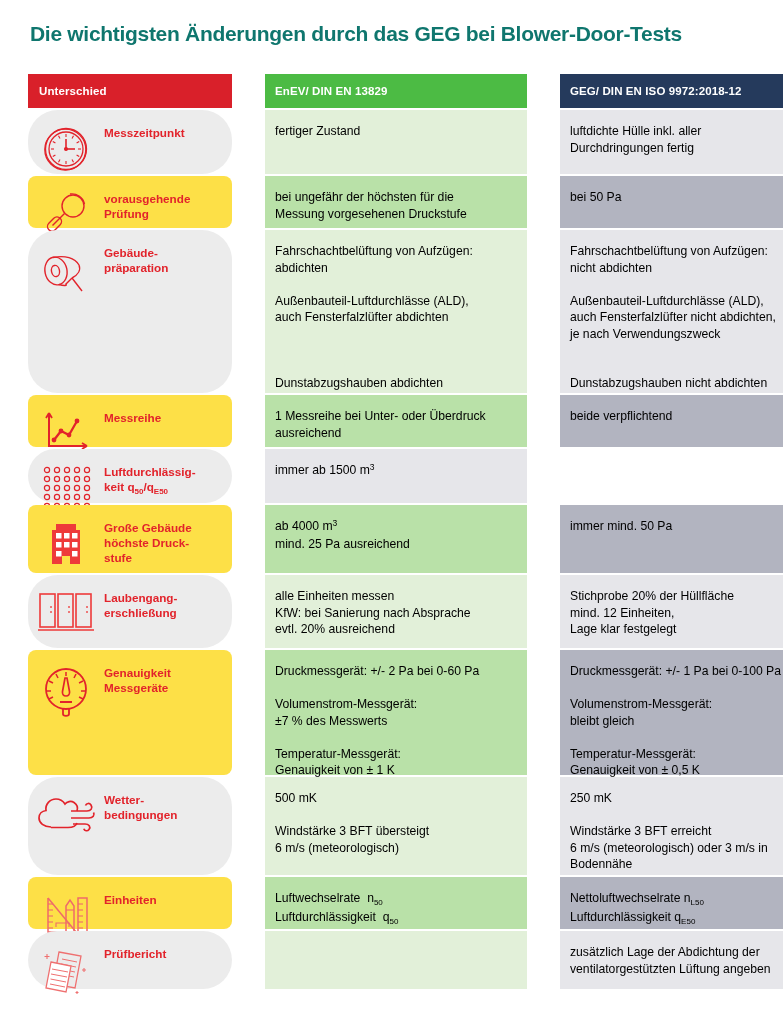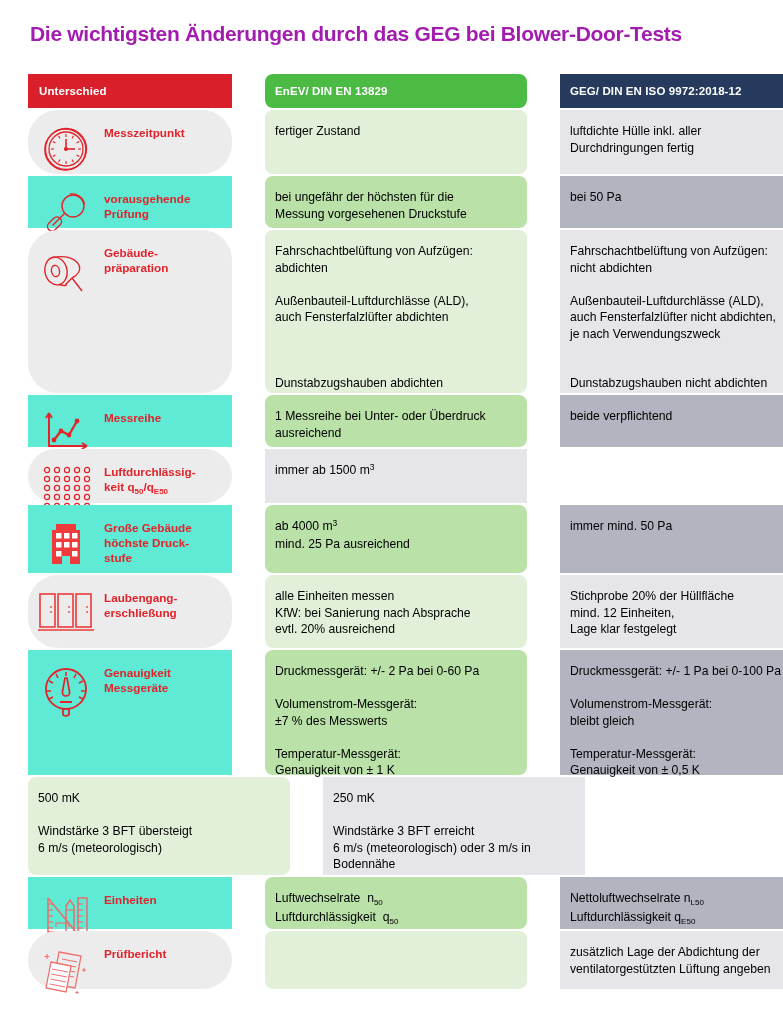--- a/index.html
+++ b/index.html
@@ -11,21 +11,21 @@
   }
   .page { position: relative; width: 783px; height: 1024px; background: #fff; }
 
   .page-title {
     position: absolute;
     left: 30px; top: 20px;
     width: 730px;
     font-size: 21px;
     font-weight: bold;
     letter-spacing: -0.3px;
-    color: #a21caf;
+    color: #0f766e;
     line-height: 28px;
   }
 
   .table {
     position: absolute;
     left: 28px; top: 74px;
     width: 728px;
   }
 
   .row { display: flex; width: 100%; gap: 33px; }
@@ -36,21 +36,21 @@
     display: flex; align-items: center;
     font-size: 11.5px; font-weight: bold; color: #ffffff;
     letter-spacing: 0.1px;
   }
   .hdr .c0 { background: #d9202a; padding-left: 11px; }
   .hdr .c1 { background: #4cbb44; padding-left: 10px; }
   .hdr .c2 { background: #253a5c; padding-left: 10px; }
 
   
   .c0 { width: 204px; flex: 0 0 204px; }
-  .c1 { width: 262px; flex: 0 0 262px; border-radius: 8px; }
+  .c1 { width: 262px; flex: 0 0 262px; }
   .c2 { width: 262px; flex: 0 0 262px; }
 
   
   .brow .c0 {
     display: flex; align-items: flex-start;
     padding-top: 14px;
   }
   .brow .icon-wrap {
     width: 76px; flex: 0 0 76px;
     display: flex; justify-content: center;
@@ -64,21 +64,21 @@
     font-size: 12.2px; color: #000000;
     line-height: 16.5px;
     padding: 13px 12px 10px 10px;
     white-space: pre-line;
   }
 
   
   .rA .c0 { background: #ececec; border-radius: 30px; }
   .rA .c1 { background: #e2f0d9; }
   .rA .c2 { background: #e6e6ea; }
-  .rB .c0 { background: #5eead4; }
+  .rB .c0 { background: #fde047; border-radius: 8px; }
   .rB .c1 { background: #b9e1a8; }
   .rB .c2 { background: #b2b4c0; }
 
   .gap { height: 2px; background: #ffffff; width: 100%; }
 
   sub { font-size: 8px; vertical-align: baseline; position: relative; top: 3px; }
   sup { font-size: 8.5px; vertical-align: baseline; position: relative; top: -4px; }
 
   svg { display: block; }
 </style>
@@ -336,20 +336,33 @@
 
 Volumenstrom-Messgerät:
 bleibt gleich
 
 Temperatur-Messgerät:
 Genauigkeit von ± 0,5 K</div>
     </div>
     <div class="gap"></div>
 
     <div class="row brow rA" style="height:98px">
+      <div class="c0">
+        <div class="icon-wrap">
+          <svg width="62" height="46" viewBox="0 0 62 46" fill="none" stroke="#e2232b" stroke-width="1.7">
+            <path d="M16 35 C9 35 4 31 4 26 C4 22 7 19 11 18.5 C10 12 15 7 21 7 C25 7 28 9 30 12 C32 9.5 36 8.5 39 10.5 C42 12.5 43 16 42 19"></path>
+            <path d="M42 31 C41 34 37 35.5 33 35.5 L16 35.5"></path>
+            <path d="M36 19 L52 19 C56 19 58 16 56 13 C54.5 10.8 51.5 11 50.5 13.5"></path>
+            <path d="M36 26 L54 26 C58 26 60 23 58.5 20.5"></path>
+            <path d="M38 32 L50 32 C54 32 56 35 54 37.5 C52.5 39.5 49.5 39 48.8 36.8"></path>
+          </svg>
+        </div>
+        <div class="lbl" style="white-space:pre-line">Wetter-
+bedingungen</div>
+      </div>
       <div class="c1">500 mK
 
 Windstärke 3 BFT übersteigt
 6 m/s (meteorologisch)</div>
       <div class="c2">250 mK
 
 Windstärke 3 BFT erreicht
 6 m/s (meteorologisch) oder 3 m/s in
 Bodennähe</div>
     </div>

